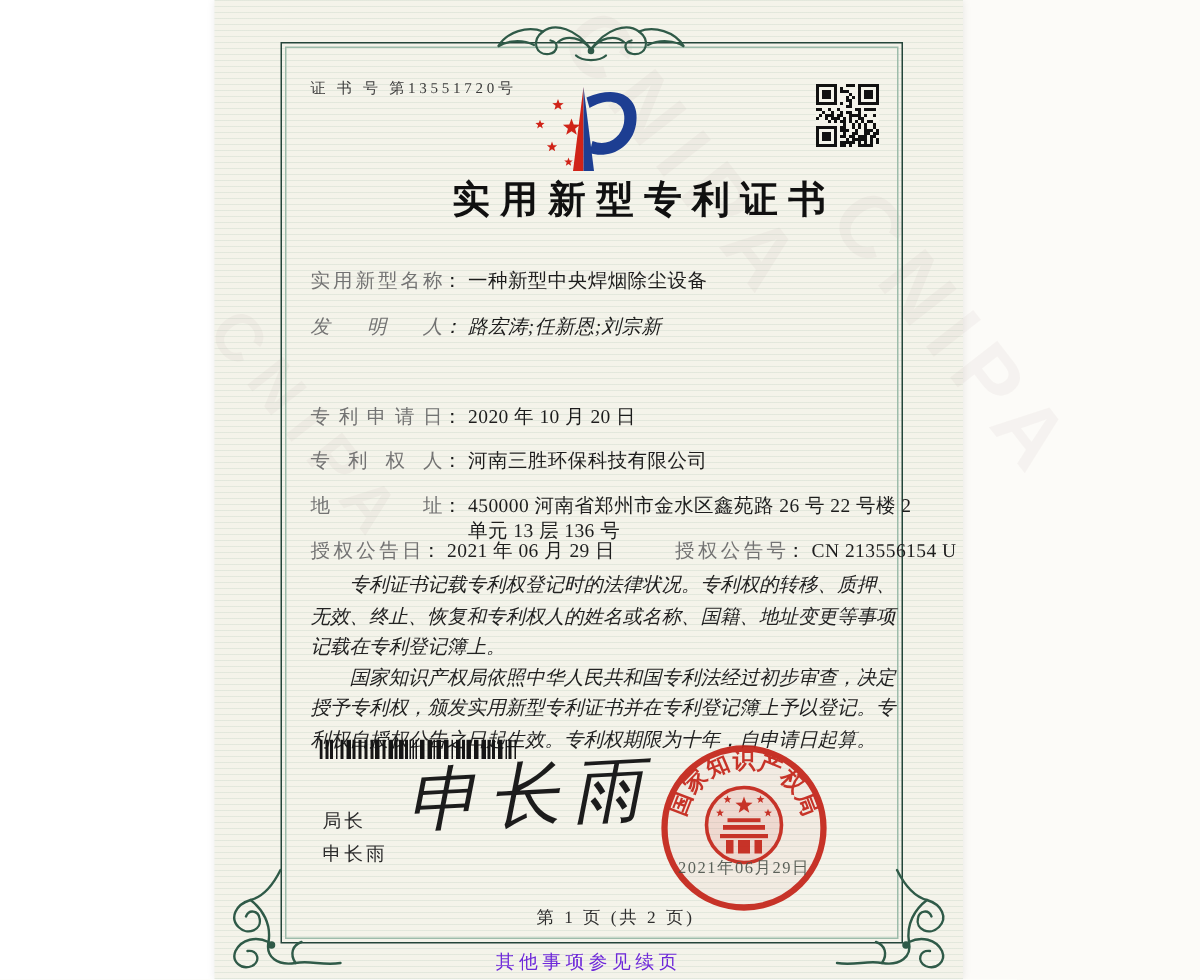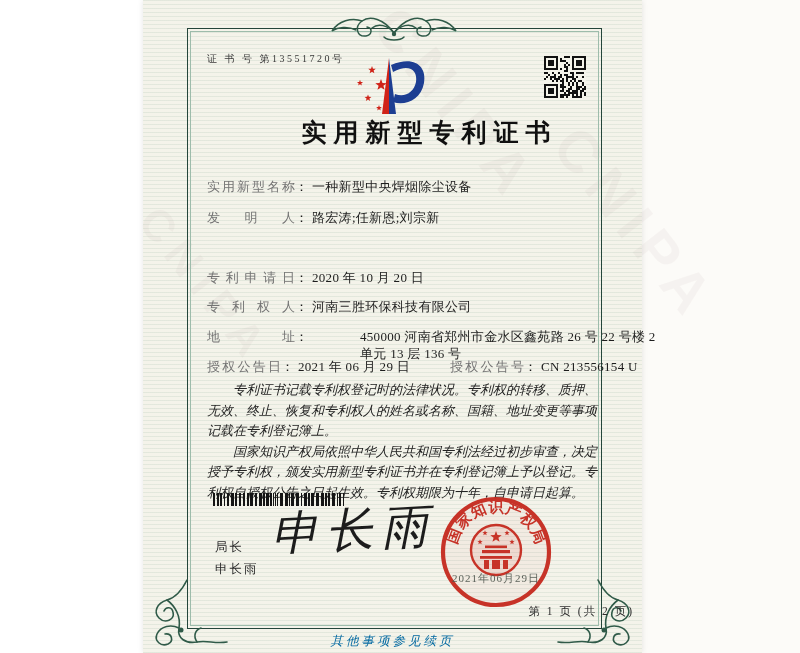--- a/index.html
+++ b/index.html
@@ -23,36 +23,36 @@
       letter-spacing:10px;transform:rotate(52deg);font-family:"Liberation Sans",sans-serif;pointer-events:none;}
   .certno{position:absolute;left:64px;top:52px;font-size:10px;color:#3a3a3a;letter-spacing:2.5px;}
   .logo{position:absolute;left:206px;top:55px;width:80px;height:64px;}
   .qr{position:absolute;left:401px;top:56px;width:42px;height:42px;}
   .title{position:absolute;left:44px;top:116px;width:413px;text-align:center;
          font-size:25px;font-weight:bold;color:#101010;letter-spacing:7px;padding-left:36px;}
   .row{position:absolute;left:64px;font-size:13px;color:#1d1d1d;white-space:nowrap;}
   .flabel{display:inline-block;width:88px;text-align:justify;text-align-last:justify;color:#737373;}
   .fcolon{display:inline-block;margin-right:4px;}
   .fvalue{letter-spacing:0.3px;}
-  .fvalue.wrap{display:inline-block;white-space:normal;width:302px;vertical-align:top;line-height:17px;margin-left:48px;}
+  .fvalue.wrap{display:inline-block;white-space:normal;width:302px;vertical-align:top;line-height:17px;}
   .grant2{margin-left:40px;}
   .grant2 .flabel{width:74px;}
   .paras{position:absolute;left:64px;top:380px;width:394px;font-size:13px;line-height:20.5px;
          color:#222;font-style:italic;}
   .paras p{margin:0;text-indent:2em;}
   .barcode{position:absolute;left:70px;top:493px;width:134px;height:13px;}
   .director{position:absolute;left:72px;top:536px;font-family:"Liberation Sans","DejaVu Sans",sans-serif;
             font-size:12.5px;color:#2b2b2b;line-height:22px;letter-spacing:2px;}
   .signature{position:absolute;left:128px;top:498px;width:200px;font-size:47px;color:#1c1c1c;
              font-style:italic;transform:rotate(-3deg);letter-spacing:8px;white-space:nowrap;}
   .seal{position:absolute;left:291px;top:490px;width:124px;height:124px;opacity:0.93;}
-  .pagenote{position:absolute;left:44px;top:604px;width:447px;text-align:right;
+  .pagenote{position:absolute;left:44px;top:604px;width:447px;text-align:center;
             font-size:11.5px;color:#2e2e2e;letter-spacing:2px;}
-  .contnote{position:absolute;left:0;top:633px;width:499px;text-align:center;font-style:italic;
-            font-size:12.5px;color:#0369a1;letter-spacing:3px;}
+  .contnote{position:absolute;left:0;top:633px;width:499px;text-align:center;
+            font-size:12.5px;color:#6d28d9;letter-spacing:3px;}
   .orn{position:absolute;}
   svg{display:block;}
 </style>
 </head>
 <body>
 
 <div id="stage">
   <div class="backdrop-left"></div>
   <div class="backdrop-right"></div>
 
@@ -228,21 +228,21 @@
         <rect x="0" y="14" width="7" height="7" fill="#111"></rect>
         <rect x="1" y="15" width="5" height="5" fill="#f4f3ea"></rect>
         <rect x="2" y="16" width="3" height="3" fill="#111"></rect>
       </svg>
 
     <div class="title">实用新型专利证书</div>
 
     <div class="row" style="top:178px;">
       <span class="flabel">实用新型名称</span><span class="fcolon">：</span><span class="fvalue">一种新型中央焊烟除尘设备</span>
     </div>
-    <div class="row" style="top:209px;">
+    <div class="row" style="top:209px;font-style:italic;">
       <span class="flabel">发明人</span><span class="fcolon">：</span><span class="fvalue">路宏涛;任新恩;刘宗新</span>
     </div>
     <div class="row" style="top:269px;">
       <span class="flabel">专利申请日</span><span class="fcolon">：</span><span class="fvalue">2020 年 10 月 20 日</span>
     </div>
     <div class="row" style="top:298px;">
       <span class="flabel">专利权人</span><span class="fcolon">：</span><span class="fvalue">河南三胜环保科技有限公司</span>
     </div>
     <div class="row" style="top:328px;">
       <span class="flabel">地址</span><span class="fcolon">：</span><span class="fvalue wrap">450000 河南省郑州市金水区鑫苑路 26 号 22 号楼 2 单元 13 层 136 号</span>

